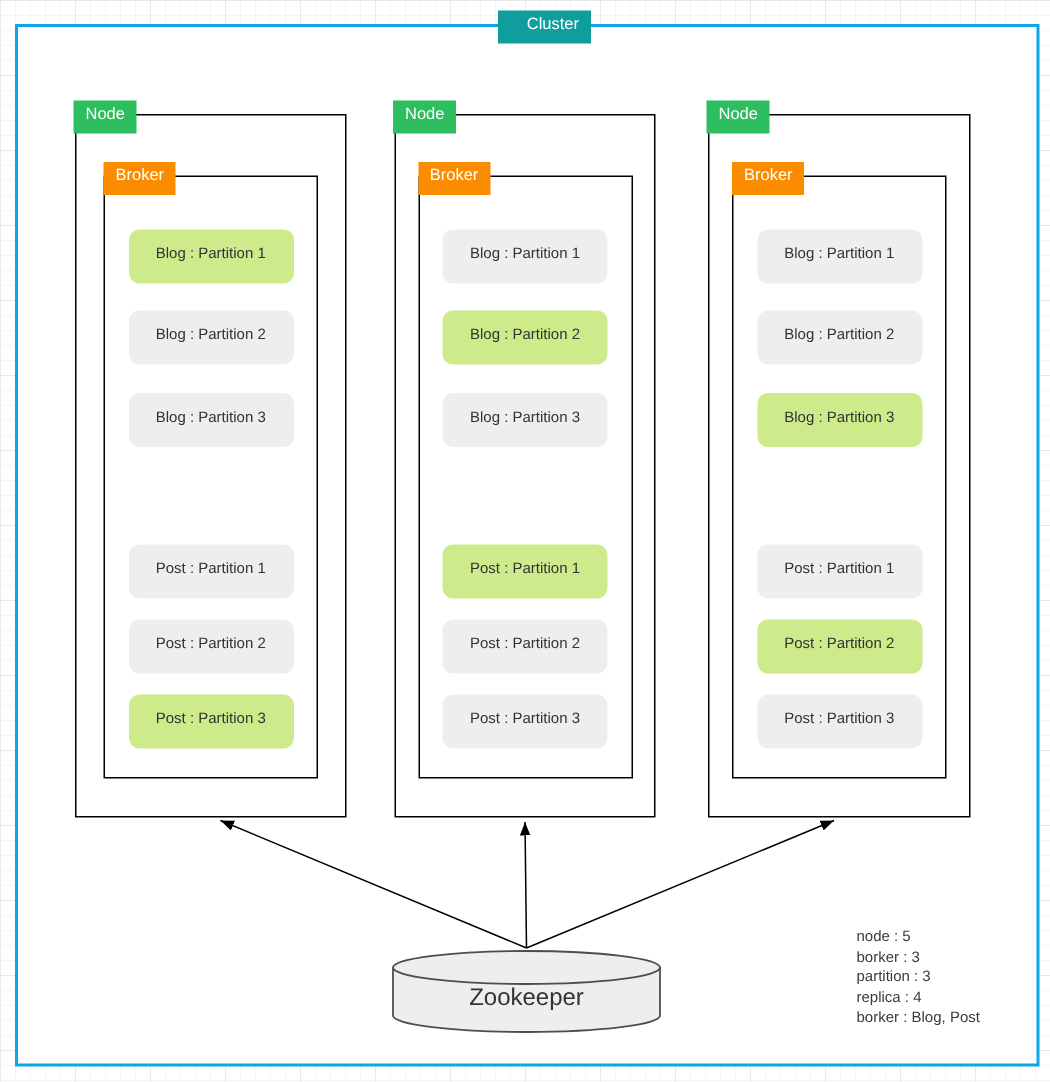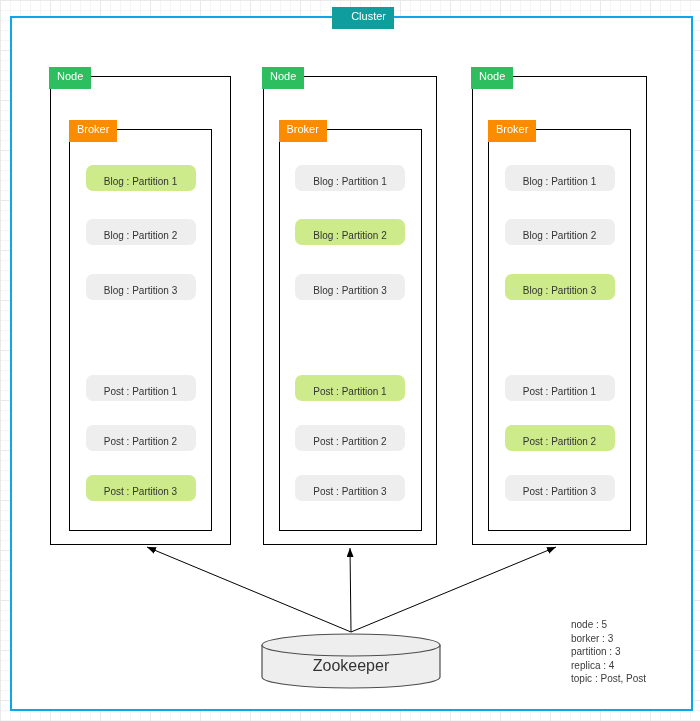--- a/index.html
+++ b/index.html
@@ -30,29 +30,29 @@
     position: absolute; top: 58px; height: 467px;
     background: #ffffff; border: 1.5px solid #000000;
   }
   .node-1 { left: 38px;  width: 179px; }
   .node-2 { left: 251px; width: 172px; }
   .node-3 { left: 460px; width: 173px; }
   .node-badge {
     left: -2px; top: -10px; background: var(--node-badge, #2dbe60);
   }
   .broker {
-    position: absolute; left: 0; right: 0; margin: 12px auto; top: 40px;
+    position: absolute; left: 0; right: 0; margin: 0 auto; top: 40px;
     width: 141px; height: 400px; background: #ffffff; border: 1px solid #000000;
   }
   .broker-badge {
     left: -1px; top: -10px; background: var(--broker-badge, #fb8c00);
   }
   .partition {
     position: absolute; left: 50%; transform: translateX(-50%);
-    width: 110px; height: 26px; line-height: 33px; border-radius: 7px;
+    width: 110px; height: 36px; line-height: 33px; border-radius: 7px;
     background: var(--partition-default, #eeeeee);
     color: #333333; font-size: 10px; text-align: center; white-space: nowrap;
   }
   .partition.highlighted { background: var(--partition-highlight, #cdeb8b); }
   .arrows-svg {
     position: absolute; left: 0; top: 0; width: 700px; height: 721px;
     pointer-events: none; z-index: 4;
   }
   .zookeeper-svg { position: absolute; left: 249px; top: 615px; }
   .zookeeper-label {
@@ -118,21 +118,21 @@
     <path d="M1,12 L1,44 A89,11 0 0 0 179,44 L179,12" fill="var(--cylinder-fill, #eeeeee)" stroke="#4d4d4d" stroke-width="1.2"></path>
     <ellipse cx="90" cy="12" rx="89" ry="11" fill="var(--cylinder-fill, #eeeeee)" stroke="#4d4d4d" stroke-width="1.2"></ellipse>
   </svg>
   <div class="zookeeper-label">Zookeeper</div>
 
   <div class="annotation">
     <span style="display:block">node : 5</span>
     <span style="display:block">borker : 3</span>
     <span style="display:block">partition : 3</span>
     <span style="display:block">replica : 4</span>
-    <span style="display:block">topic : Post, Post</span>
+    <span style="display:block">borker : Blog, Post</span>
   </div>
 </div>
 
 <span class="badge cluster-badge">Cluster</span>
 
 <svg class="arrows-svg">
   <defs>
     <marker id="arrowhead" markerWidth="10" markerHeight="8" refX="9" refY="3.5" orient="auto" markerUnits="userSpaceOnUse">
       <path d="M0,0 L9,3.5 L0,7 Z" fill="#000000"></path>
     </marker>

